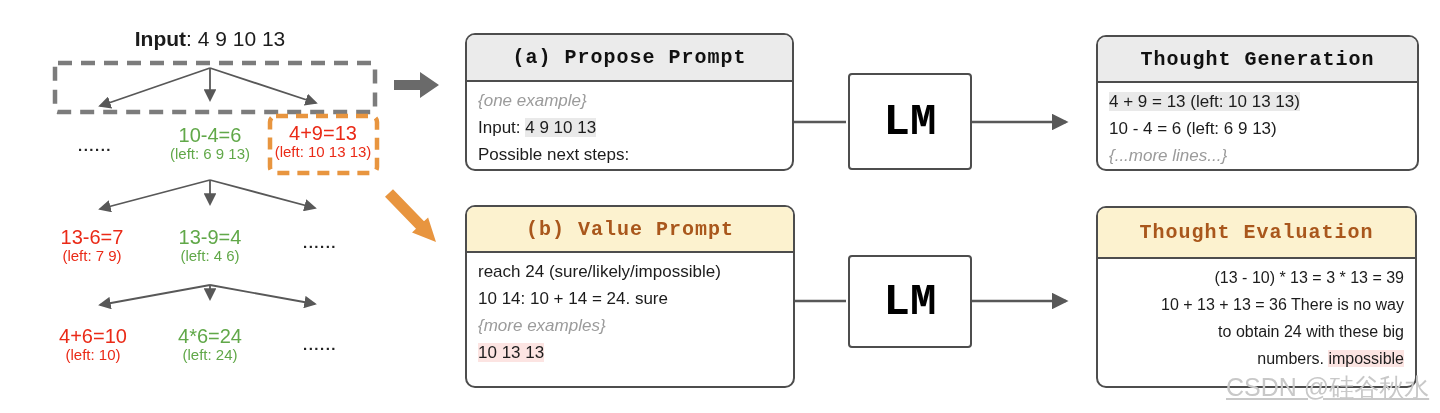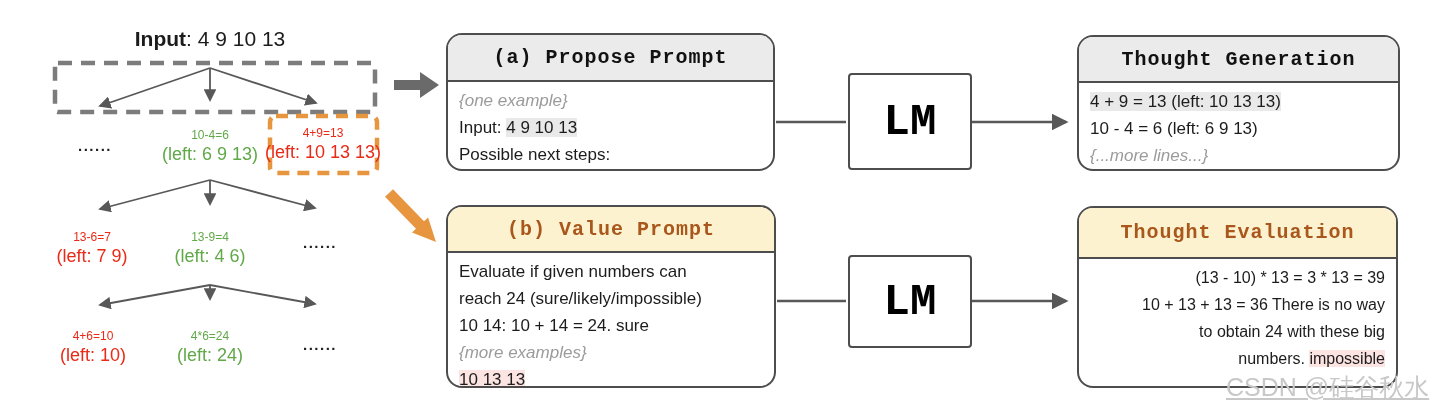--- a/index.html
+++ b/index.html
@@ -17,28 +17,28 @@
   .dash-orange{fill:none;stroke:var(--orange);stroke-width:4.5;stroke-dasharray:12 8;}
   .tarrow{fill:none;stroke:#585858;stroke-width:1.8;}
   .conn{fill:none;stroke:#585858;stroke-width:2.4;}
   .thick-gray{fill:var(--arrow-gray);}
   .thick-orange{fill:var(--orange);}
 
   .abs{position:absolute;}
   .center{transform:translateX(-50%);text-align:center;white-space:nowrap;}
   .input-line{font-size:21px;}
   .input-line b{font-weight:bold;}
-  .tnode .eq{font-size:12px;line-height:22px;}
-  .tnode .lf{font-size:18px;line-height:16px;}
+  .tnode .eq{font-size:20px;line-height:22px;}
+  .tnode .lf{font-size:15px;line-height:16px;}
   .green{color:var(--green);}
   .red{color:var(--red);}
   .dots{font-size:15px;font-weight:bold;letter-spacing:1.5px;color:#222;}
 
-  .pbox{position:absolute;border:2px solid var(--box-border);border-radius:16px;
-        background:#fff;box-sizing:border-box;overflow:hidden;}
+  .pbox{position:absolute;border:2px solid var(--box-border);border-radius:10px;
+        background:#fff;box-sizing:border-box;overflow:hidden;margin-left:19px;}
   .pbox .hdr{display:flex;align-items:center;justify-content:center;
         border-bottom:2px solid var(--box-border);
         font-family:"Liberation Mono",monospace;font-weight:bold;font-size:20px;
         letter-spacing:1px;white-space:nowrap;}
   .hdr-gray{background:var(--header-gray-bg);color:#111;}
   .hdr-cream{background:var(--header-cream-bg);color:var(--brown);}
   .pbox .bod{padding:5px 11px;font-size:17px;line-height:27px;}
   .note{color:var(--muted-gray);font-style:italic;}
   .hl-gray{background:var(--highlight-gray);}
   .hl-pink{background:var(--highlight-pink);}
@@ -128,21 +128,20 @@
     <div class="bod">
       <div class="note">{one example}</div>
       <div><span>Input: </span><span class="hl-gray">4 9 10 13</span></div>
       <div>Possible next steps:</div>
     </div>
   </div>
 
   <div class="pbox" style="left:446px;top:205px;width:330px;height:183px;">
     <div class="hdr hdr-cream" style="height:44px;">(b) Value Prompt</div>
     <div class="bod">
-      <div>Evaluate if given numbers can</div>
       <div>reach 24 (sure/likely/impossible)</div>
       <div>10 14: 10 + 14 = 24. sure</div>
       <div class="note">{more examples}</div>
       <div><span class="hl-pink">10 13 13</span></div>
     </div>
   </div>
 
   <div class="lmbox" style="left:848px;top:73px;width:124px;height:97px;">
       <span>LM</span>
     </div>

